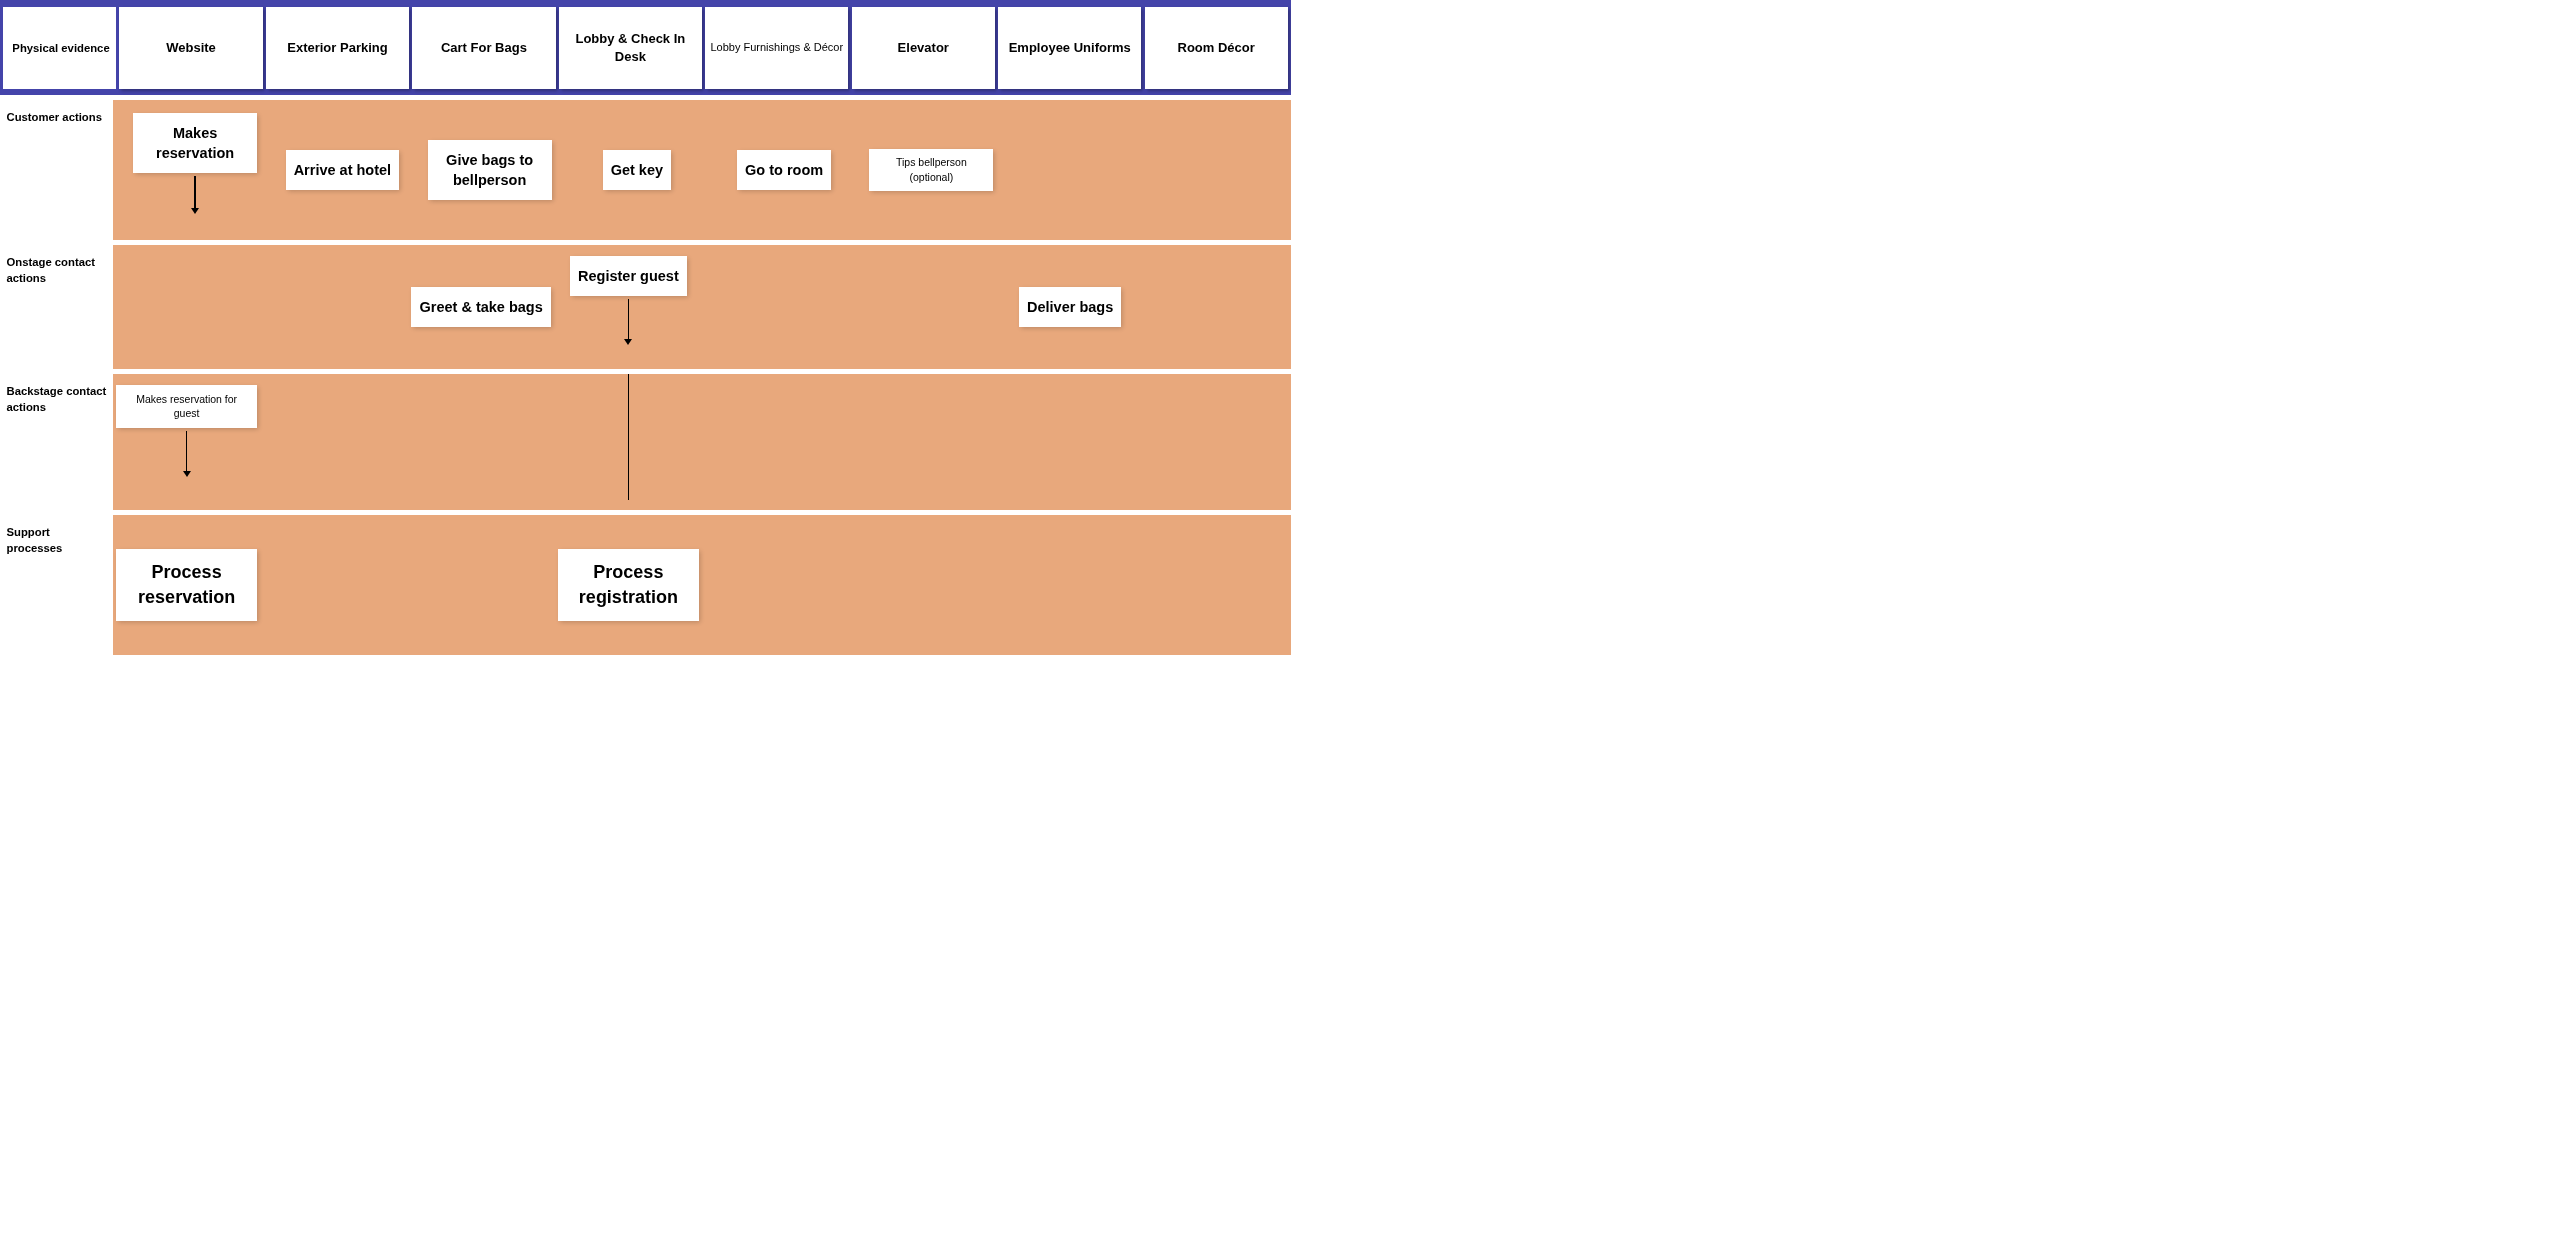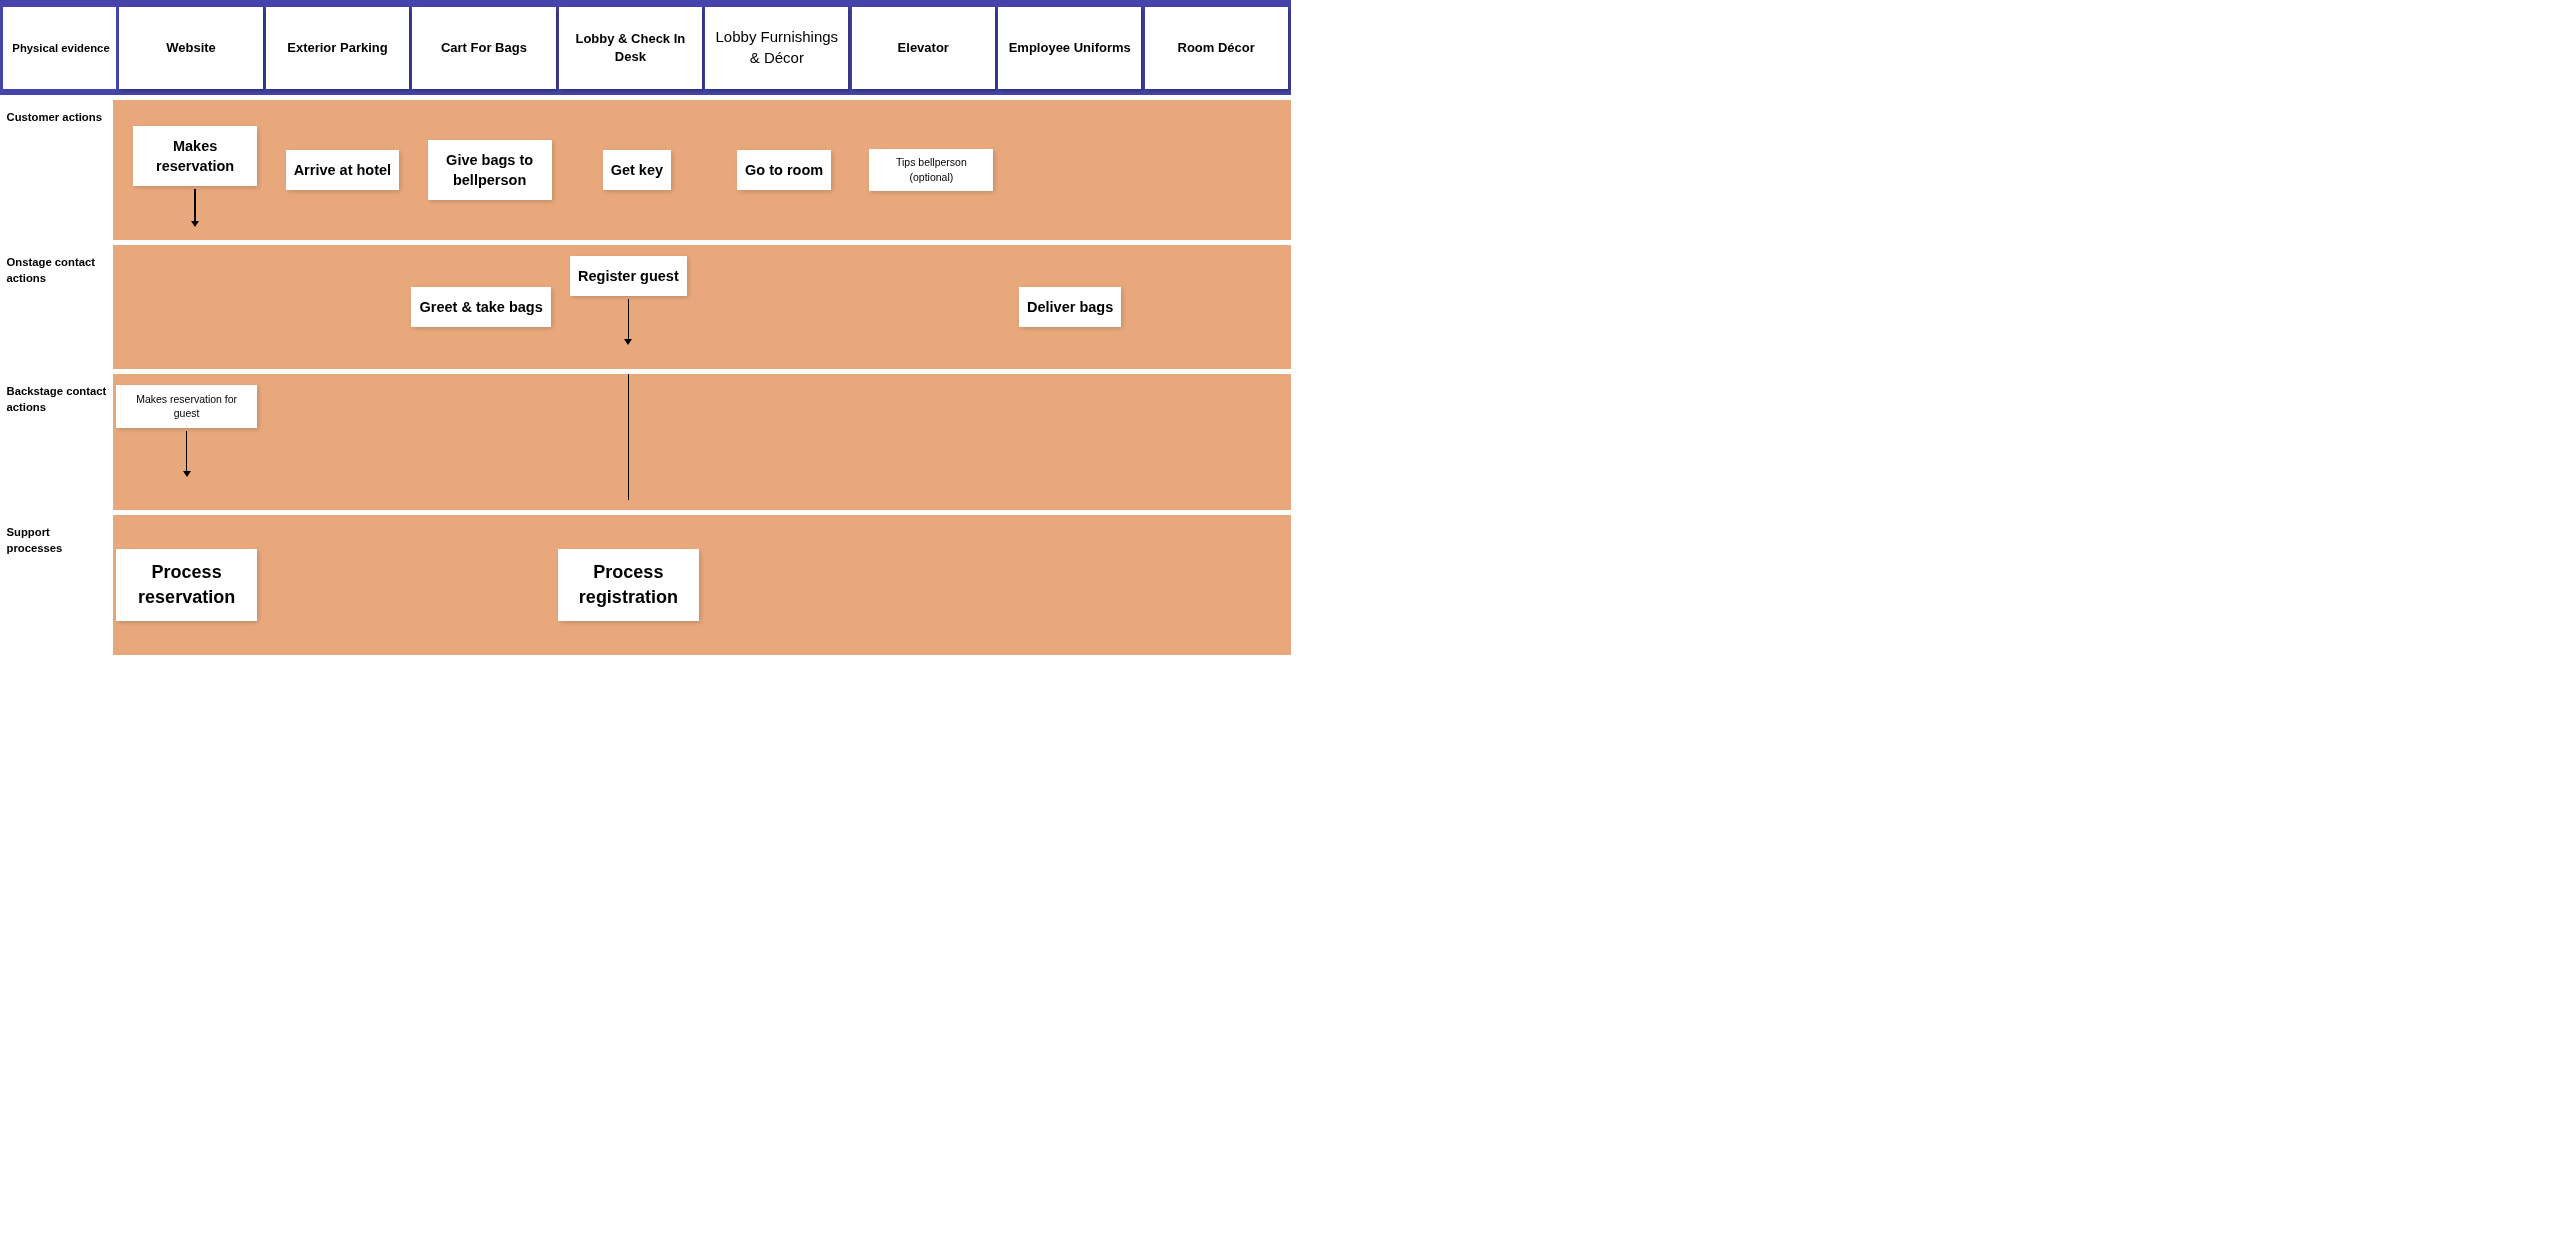--- a/index.html
+++ b/index.html
@@ -45,21 +45,21 @@
       justify-content: center;
       text-align: center;
       padding: 6.5px 4.8px;
       font-size: 13px;
       font-weight: 600;
       line-height: 1.35;
       box-shadow: 1.6px 1.6px 3.2px rgba(0,0,0,0.3);
     }
 
     .phys-item.smaller {
-      font-size: 15px;
+      font-size: 11px;
       font-weight: 400;
     }
 
     
     .row-section {
       display: grid;
       grid-template-columns: 113px repeat(8, 1fr);
       background: #e8a87c;
       min-height: 137px;
       border-top: 5.6px solid #fff;
@@ -151,21 +151,21 @@
     <div class="phys-item">
       <span>Room Décor</span>
     </div>
   </div>
 
   <div class="row-section" style="min-height:145px;gap:17px;">
     <div class="sec-label">
       <span>Customer actions</span>
     </div>
 
-    <div class="sec-cell" style="flex-direction:column; align-items:center; justify-content:flex-start; padding-top:26px;">
+    <div class="sec-cell" style="flex-direction:column; align-items:center; justify-content:flex-start; padding-top:13px;">
       <div class="box md">
         <span>Makes reservation</span>
       </div>
 
       <div style="display:flex; flex-direction:column; align-items:center; margin-top:3.2px;">
         <div style="width:1.6px; height:32px; background:#000;"></div>
         <div style="width:0;height:0;border-left:4.8px solid transparent;border-right:4.8px solid transparent;border-top:6.5px solid #000;"></div>
       </div>
     </div>
 

